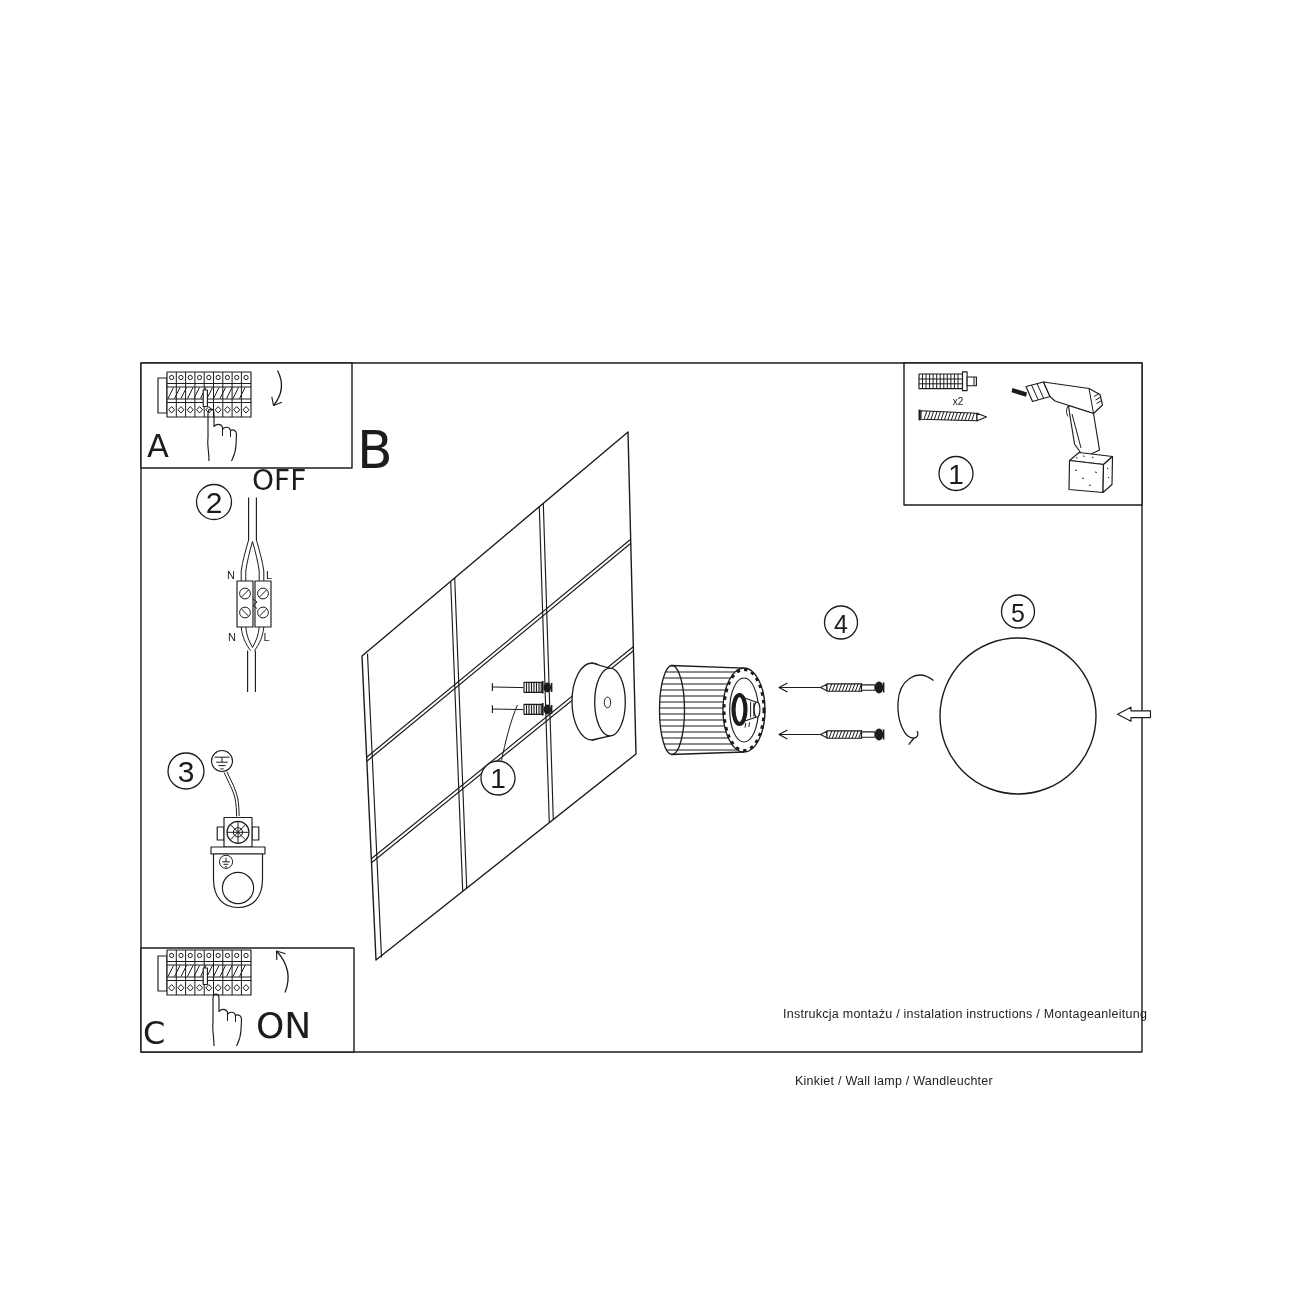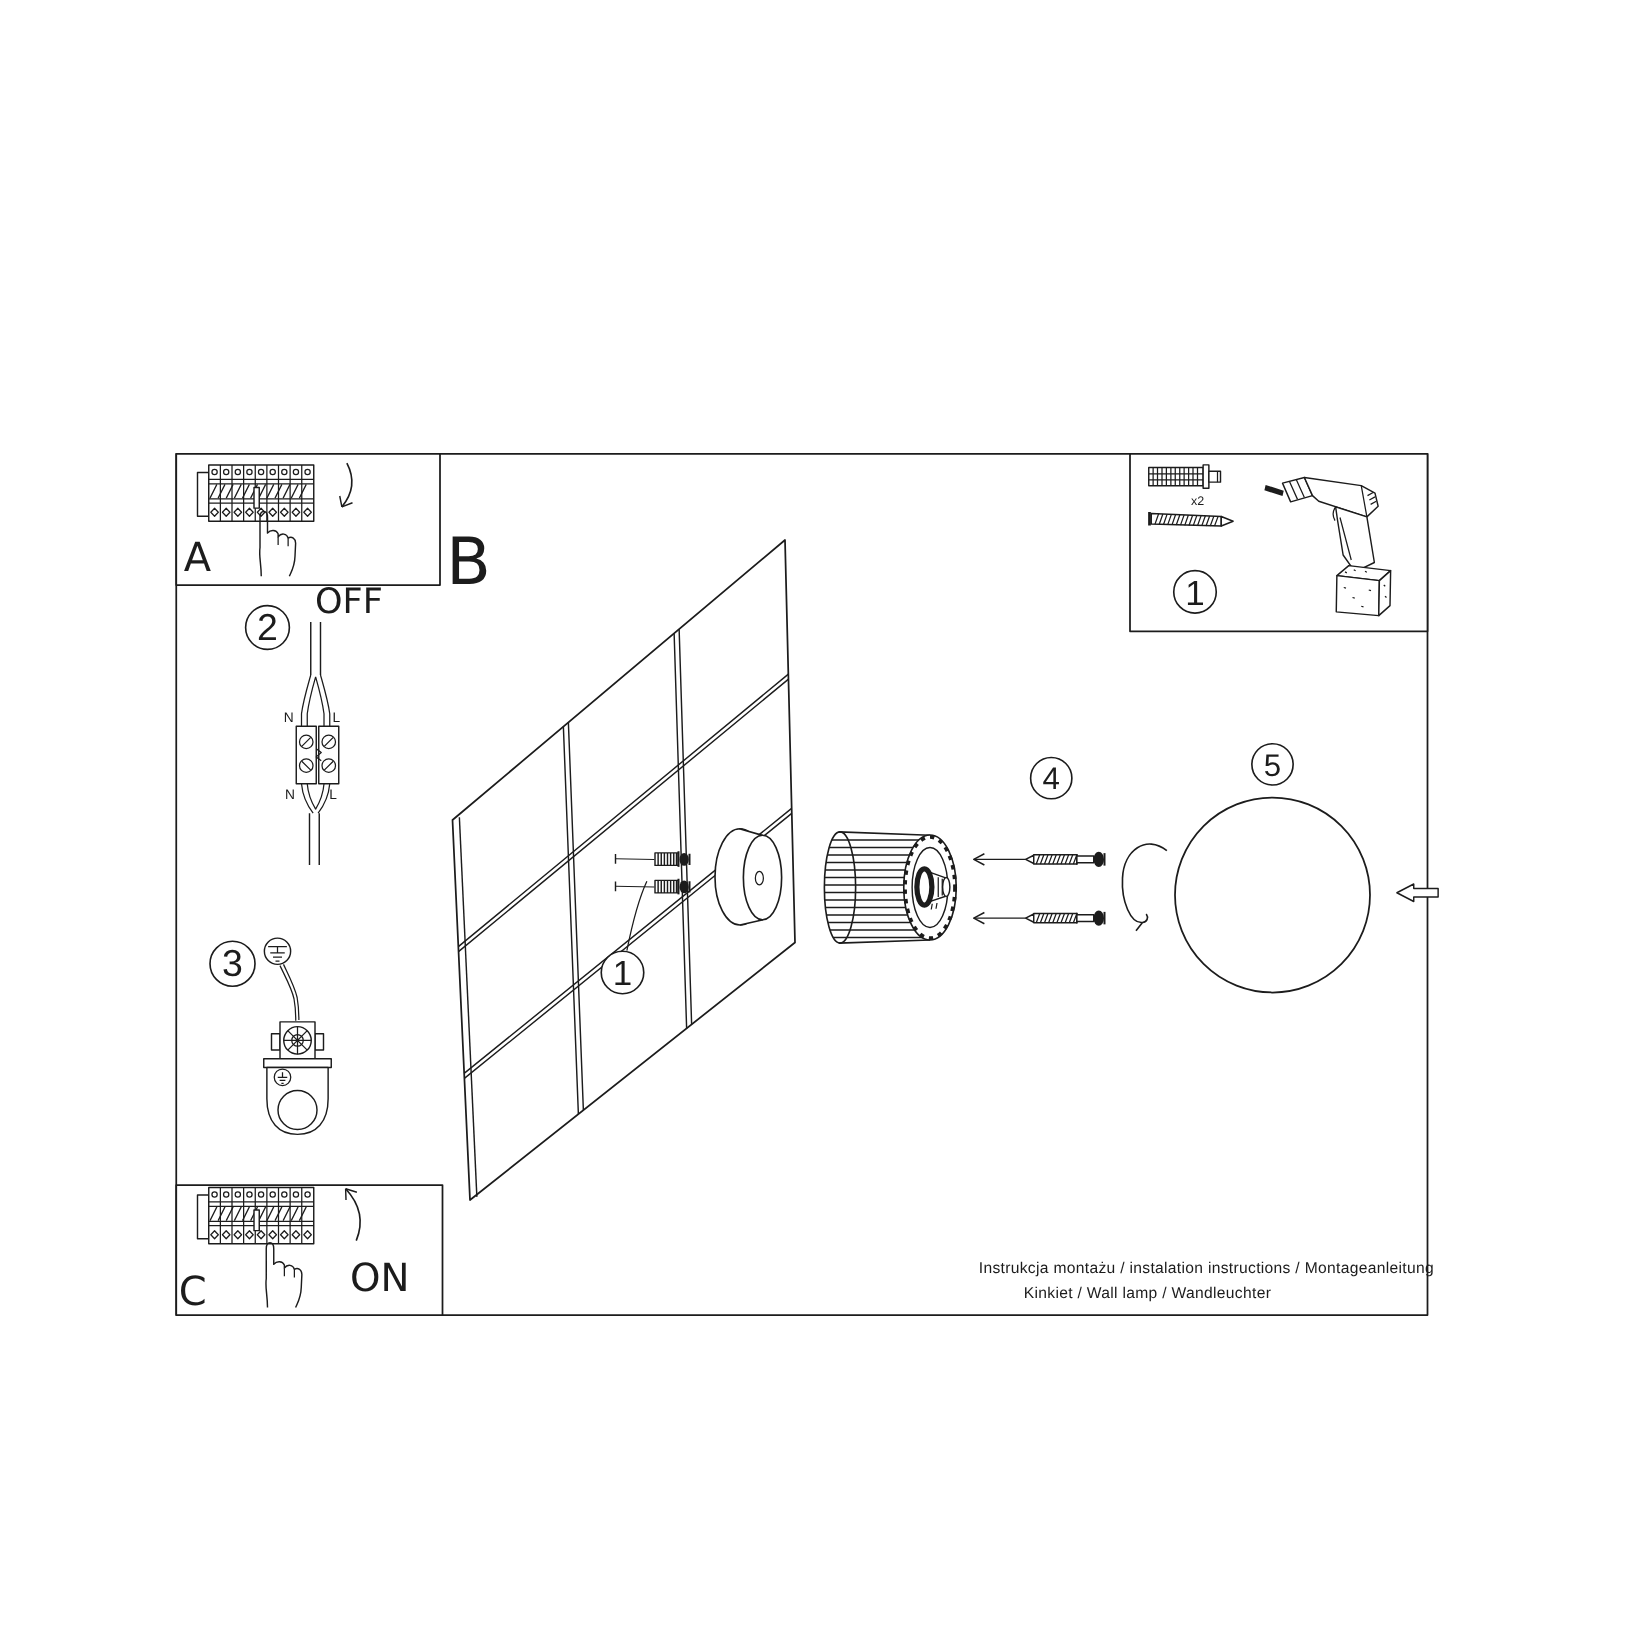--- a/index.html
+++ b/index.html
@@ -267,32 +267,32 @@
     <circle cx="956" cy="473.5" r="17" class="fw"></circle>
   </g>
 </svg>
 
 <div class="t big" style="left:147px; top:430px; font-size:32px;">A</div>
 <div class="t big" style="left:252px; top:423px; font-size:28px;margin-top:44px;">OFF</div>
 
 <div class="t big" style="left:357px; top:424px; font-size:52px;">B</div>
 
 <div class="t big" style="left:143px; top:1017px; font-size:32px;">C</div>
-<div class="t big" style="left:256px; top:1008px; font-size:31px;margin-left:24px;">ON</div>
+<div class="t big" style="left:256px; top:1008px; font-size:36px;">ON</div>
 
 <div class="badge" style="left:214px; top:503px; font-size:30px;">2</div>
 <div class="badge" style="left:186px; top:772px; font-size:30px;">3</div>
 <div class="badge" style="left:498px; top:779px; font-size:28px;">1</div>
 <div class="badge" style="left:841px; top:623.5px; font-size:25px;">4</div>
 <div class="badge" style="left:1018px; top:612.5px; font-size:25px;">5</div>
 <div class="badge" style="left:956px; top:474.5px; font-size:28px;">1</div>
 
 <div class="nl" style="left:231px; top:574.5px;">N</div>
 <div class="nl" style="left:269px; top:574.5px;">L</div>
 <div class="nl" style="left:232px; top:636.5px;">N</div>
 <div class="nl" style="left:266.5px; top:636.5px;">L</div>
 
 <div class="nl" style="left:958px; top:402px; font-size:10px;">x2</div>
 
 <div class="footer-line" style="left:783px; top:1007px;">Instrukcja montażu / instalation instructions / Montageanleitung</div>
-<div class="footer-line" style="left:795px; top:1027px;margin-left:24px;">Kinkiet / Wall lamp / Wandleuchter</div>
+<div class="footer-line" style="left:795px; top:1074px;">Kinkiet / Wall lamp / Wandleuchter</div>
 
 </div>
 
 </body></html>

